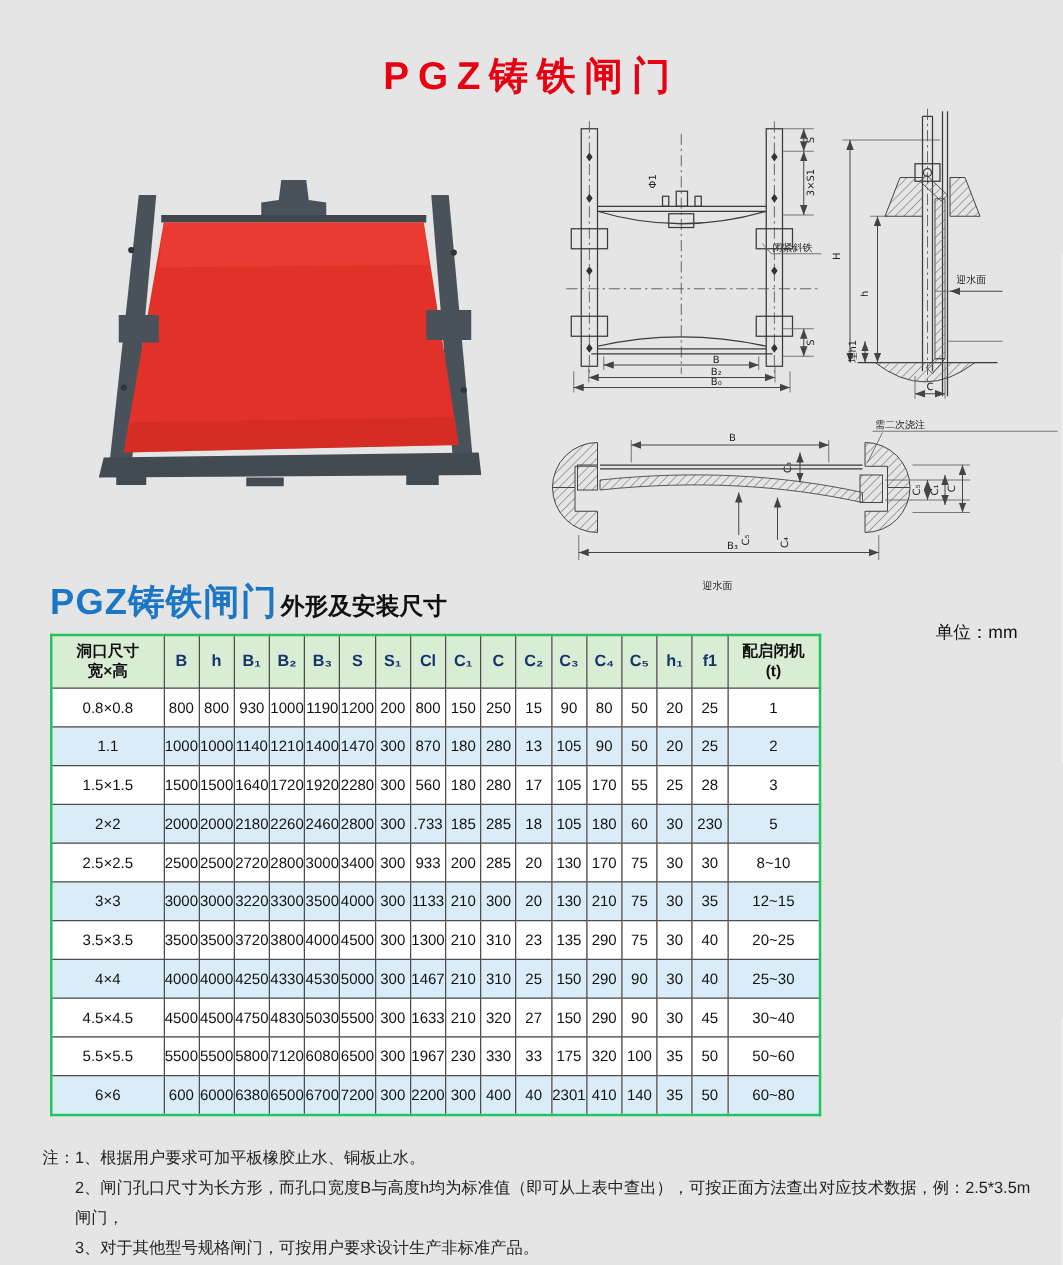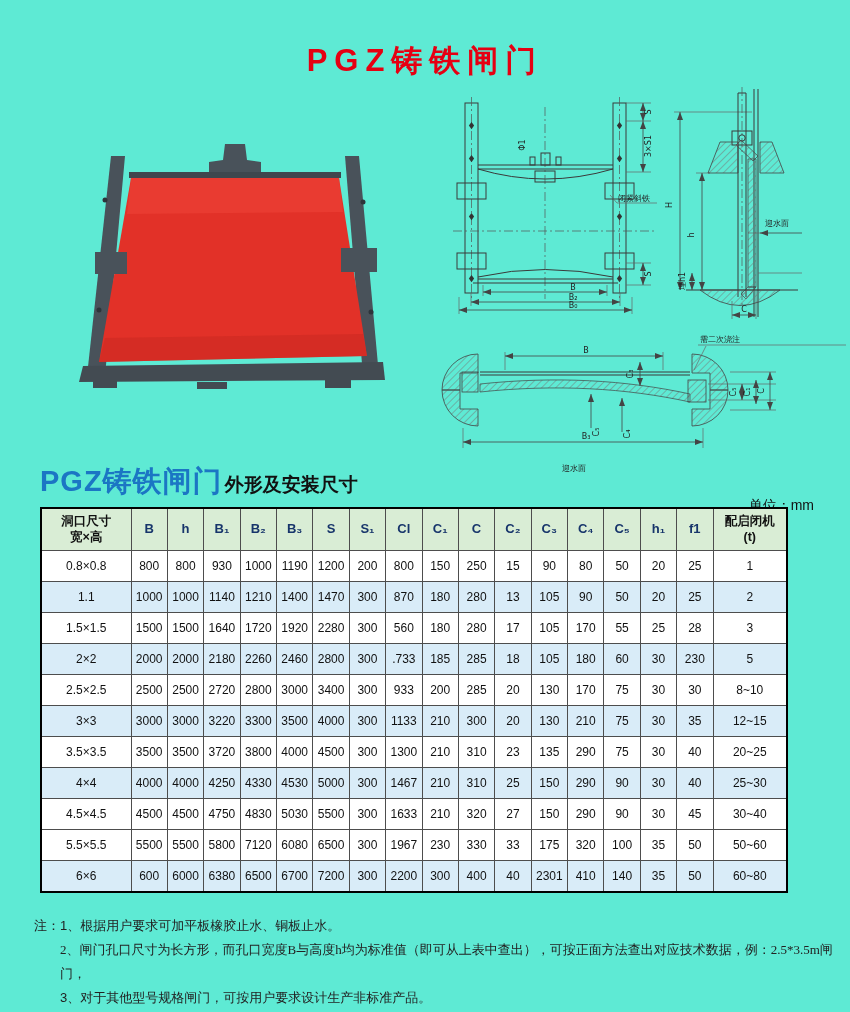--- a/index.html
+++ b/index.html
@@ -1,46 +1,46 @@
 <!DOCTYPE html>
 <html><head>
 <meta charset="utf-8">
 <style>
   html,body{margin:0;padding:0;background:#ffffff;}
-  .page{position:relative;width:850px;height:1012px;background:#5eead4;overflow:hidden;
+  .page{position:relative;width:850px;height:1012px;background:#e5e5e5;overflow:hidden;
         font-family:"Liberation Sans","DejaVu Sans",sans-serif;color:#111;}
   .title{position:absolute;top:40px;left:0;width:850px;text-align:center;
          font-size:31px;font-weight:bold;color:#e60012;letter-spacing:7px;margin:0;}
   .fig{position:absolute;}
   .f-photo{left:75px;top:140px;width:320px;height:250px;}
   .f-front{left:445px;top:95px;width:220px;height:232px;}
   .f-side{left:662px;top:85px;width:186px;height:250px;}
   .f-plan{left:436px;top:330px;width:412px;height:145px;}
   svg text{font-family:"DejaVu Sans","Liberation Sans",sans-serif;font-size:8px;fill:#222;}
   svg .ln{stroke:#3a3a3a;stroke-width:1;fill:none;}
   svg .thin{stroke:#666;stroke-width:0.7;fill:none;}
   svg .cl{stroke:#555;stroke-width:0.7;fill:none;stroke-dasharray:9 3 2 3;}
   svg .dim{stroke:#444;stroke-width:0.8;fill:none;}
   .section-head{position:absolute;left:40px;top:462px;width:660px;white-space:nowrap;}
   .section-head .blue{font-size:29px;font-weight:bold;color:#1b76c4;letter-spacing:1px;}
   .section-head .black{font-size:19px;font-weight:bold;color:#111;margin-left:2px;}
   .unit{position:absolute;right:36px;top:484px;font-size:14px;color:#111;margin-top:13px;}
-  table.spec{position:absolute;left:40px;top:507px;width:748px;border-collapse:collapse;
-             table-layout:fixed;font-size:12px;border:2px solid #000000;}
+  table.spec{position:absolute;left:40px;top:507px;width:617px;border-collapse:collapse;
+             table-layout:fixed;font-size:12px;border:2px solid #22c55e;}
   table.spec th,table.spec td{border:1px solid #4d4d4d;text-align:center;vertical-align:middle;
              padding:0;overflow:hidden;}
   table.spec thead th{background:#d9edd5;height:41px;font-weight:bold;white-space:pre-line;
              line-height:1.25;font-size:12.5px;}
   table.spec thead th.letter{color:#17356b;font-size:13px;}
   table.spec thead th.cn{color:#111;}
   table.spec tbody td{height:30px;background:#ffffff;}
   table.spec tbody tr.alt td{background:#d9ecf8;}
   col.c-first{width:90px;} col.c-last{width:74px;}
   .notes{position:absolute;left:34px;top:914px;width:800px;font-size:13px;color:#222;line-height:1.85;}
-  .notes .ln2{margin-left:26px;font-family:Liberation Serif, serif;}
+  .notes .ln2{margin-left:26px;}
   .notes .ln3{margin-left:46px;}
   .notes .ln4{margin-left:26px;}
 </style>
 </head>
 <body>
 
 <div class="page">
 
   <h1 class="title">PGZ铸铁闸门</h1>
 

